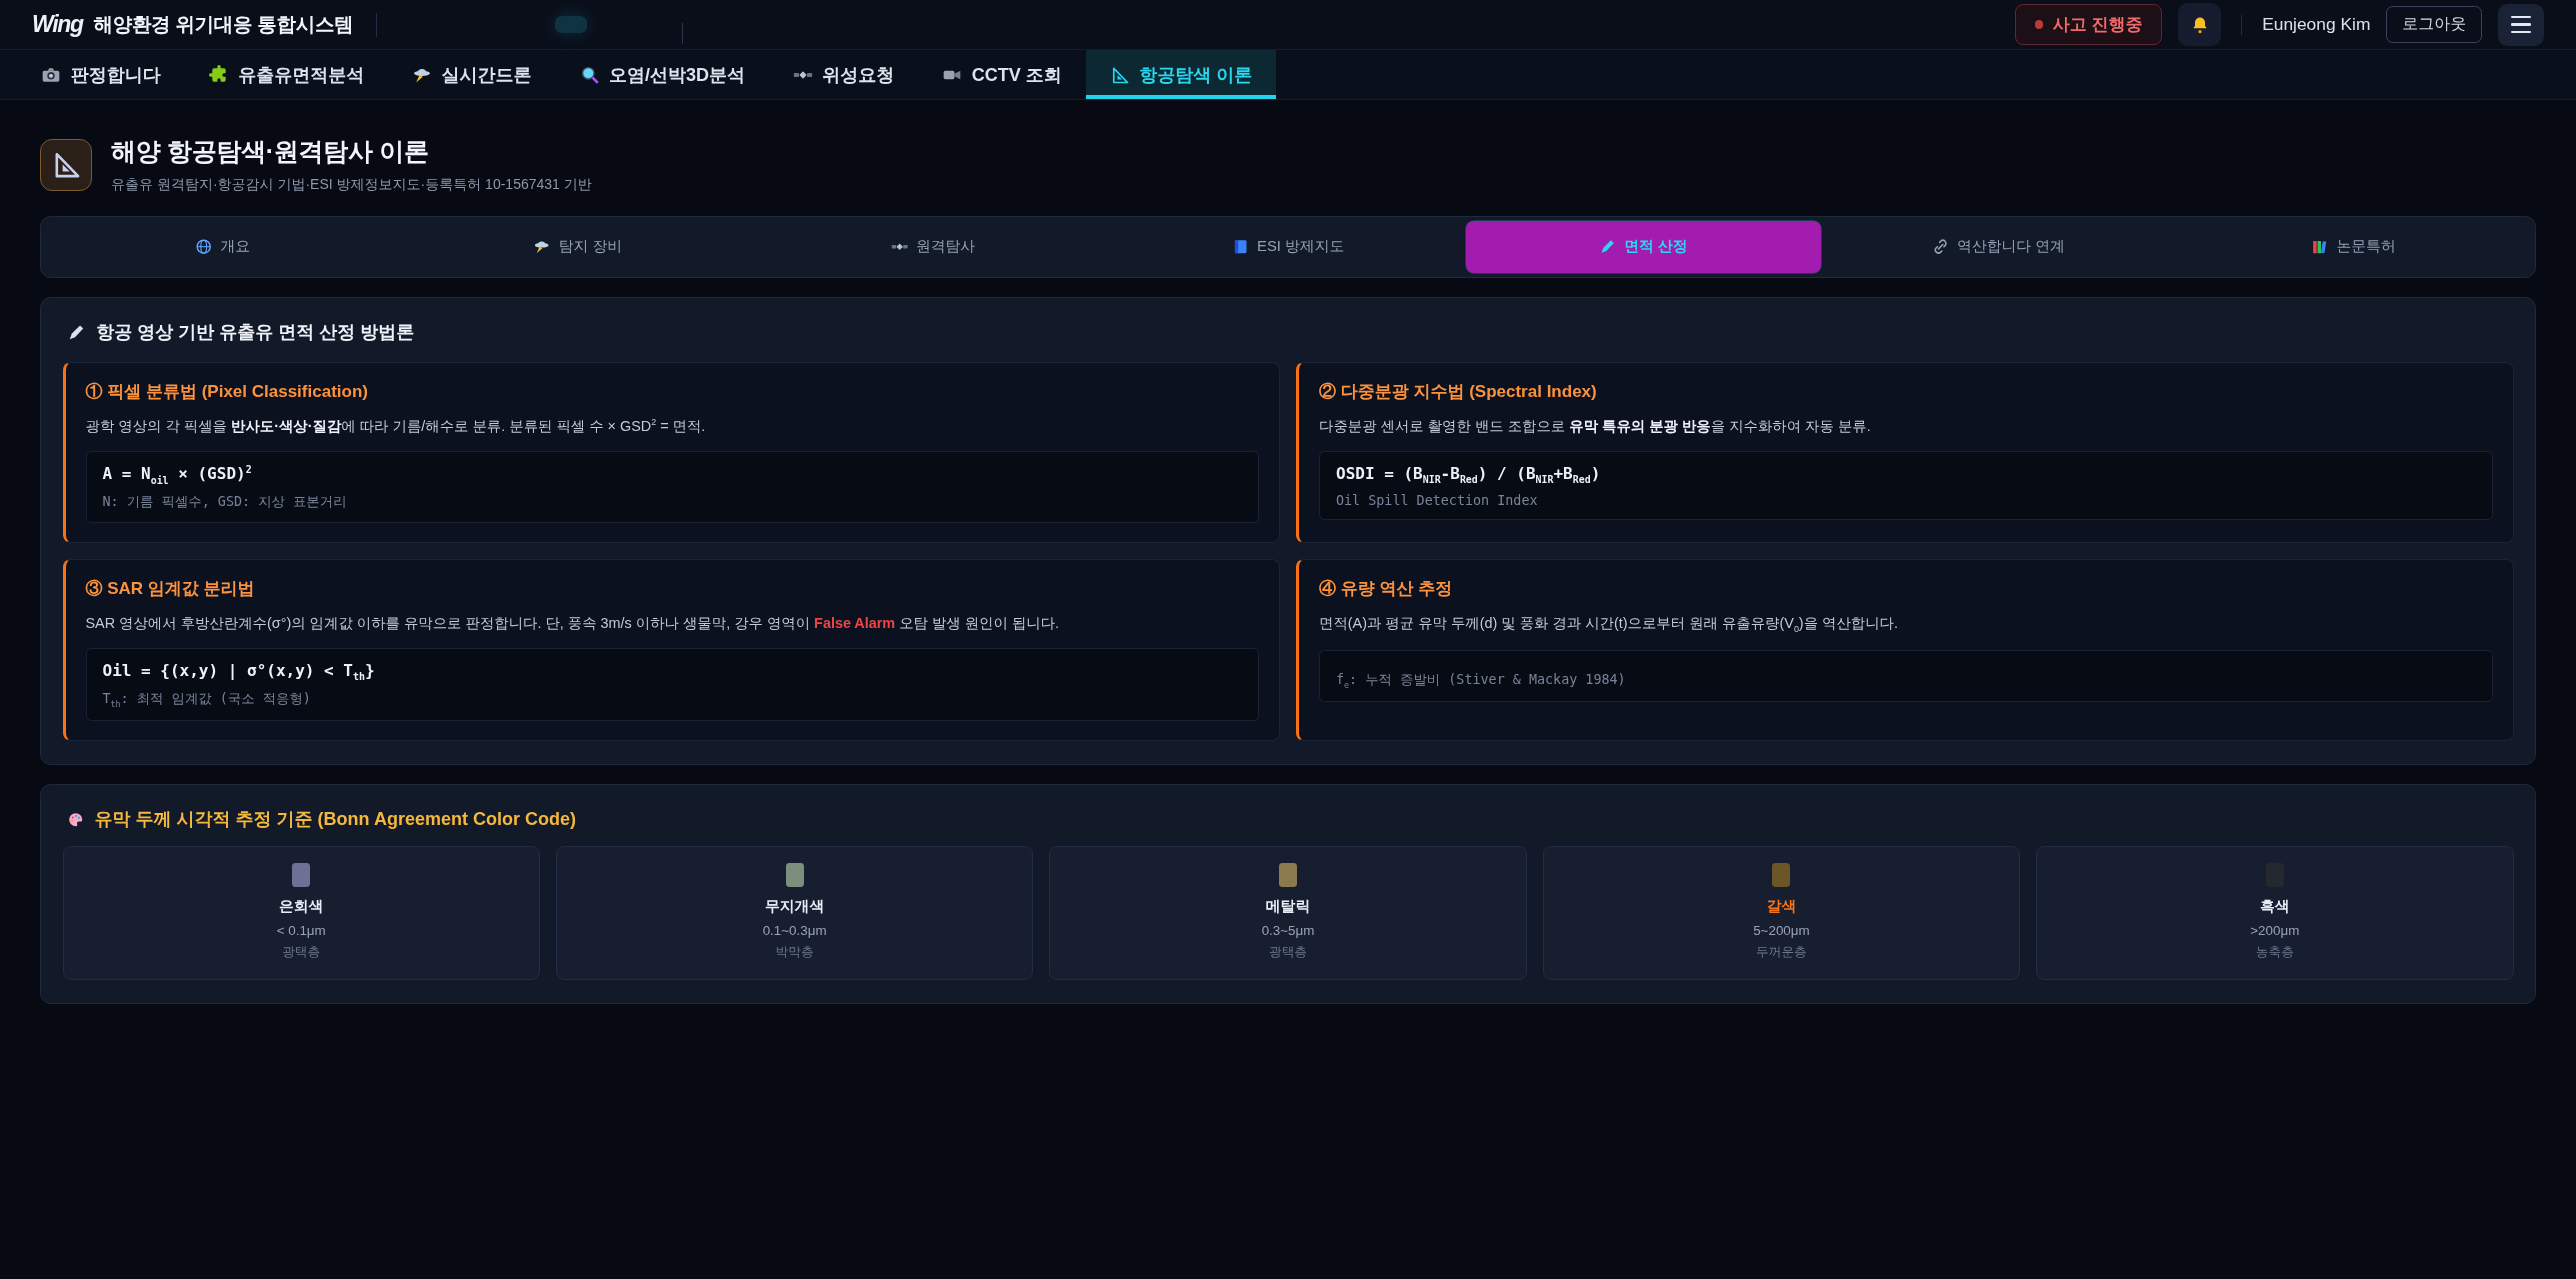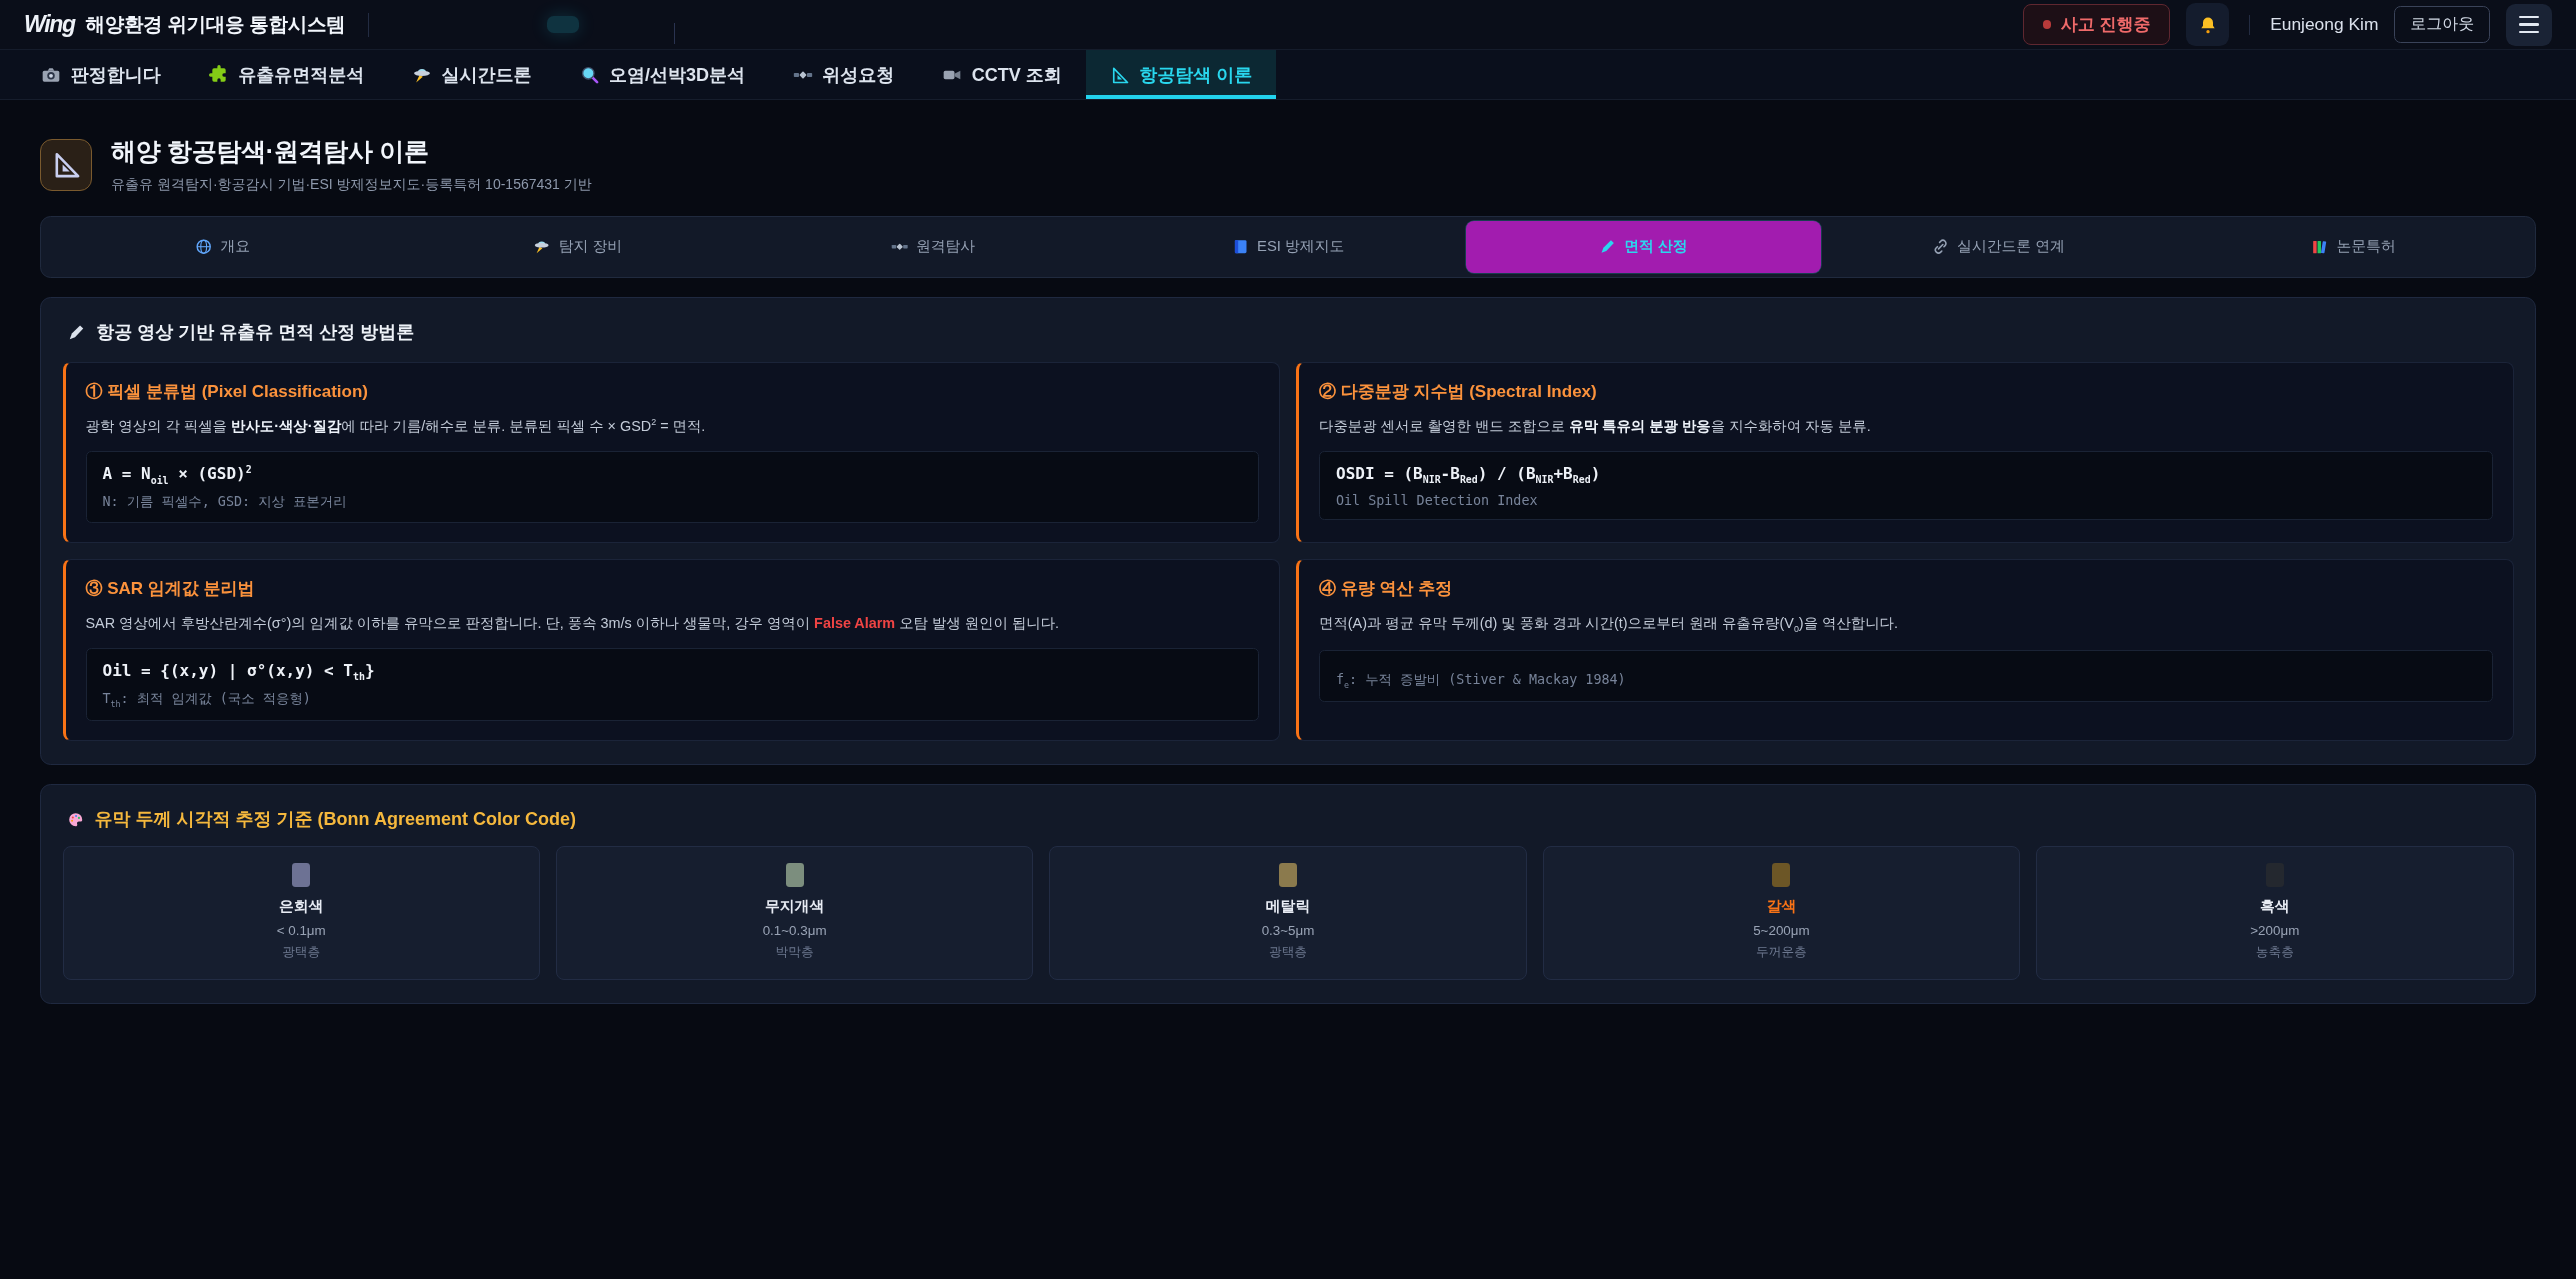--- a/index.html
+++ b/index.html
@@ -8,21 +8,21 @@
     width:2576px; min-height:1279px;
     font-family:"Liberation Sans", sans-serif;
     color:#e2e8f0;
     overflow-x:hidden;
   }
   button { background:none; border:none; font:inherit; color:inherit; cursor:pointer; }
 
   
   .topbar {
     height:50px; background:#0a0e19; border-bottom:0.7px solid #151c2b;
-    display:flex; align-items:center; padding:0 24px;
+    display:flex; align-items:center; padding:0 32px;
   }
   .logo { display:flex; align-items:center; gap:10.7px; }
   .logo-mark { font-size:23px; font-weight:700; font-style:italic; color:#eef2f8; letter-spacing:-1.3px; }
   .app-title { font-size:19.5px; font-weight:700; color:#f2f6fc; letter-spacing:-0.3px; }
   .vdiv { width:0.7px; height:24px; background:#232c42; margin:0 23px; display:inline-block; }
   .vdiv.short { height:20px; margin:0 4px; }
   .mainnav { display:flex; align-items:center; gap:6.7px; }
   .navitem {
     padding:8.7px 16px; border-radius:6.7px; font-size:18px; font-weight:600; color:#dfe5ee;
     position:relative; white-space:nowrap;
@@ -304,21 +304,21 @@
         <span>면적 산정</span>
       </button>
       <button class="ttab">
         <span class="i26">
           <svg viewBox="0 0 24 24" fill="none" stroke="currentColor" stroke-width="2.2" stroke-linecap="round">
             <path d="M9 15l6-6"></path>
             <path d="M10.5 6l1.5-1.5a4 4 0 1 1 6 6L16.5 12"></path>
             <path d="M13.5 18L12 19.5a4 4 0 1 1-6-6L7.5 12"></path>
           </svg>
         </span>
-        <span>실시간드론 연계</span>
+        <span>역산합니다 연계</span>
       </button>
       <button class="ttab">
         <span class="i26">
           <svg viewBox="0 0 24 24">
             <rect x="3" y="4" width="4.8" height="17" rx="0.8" fill="#ef4444"></rect>
             <rect x="9" y="4" width="4.8" height="17" rx="0.8" fill="#22c55e"></rect>
             <rect x="15" y="4.5" width="4.8" height="16.5" rx="0.8" fill="#3b82f6" transform="rotate(9 17.4 12.7)"></rect>
           </svg>
         </span>
         <span>논문특허</span>

